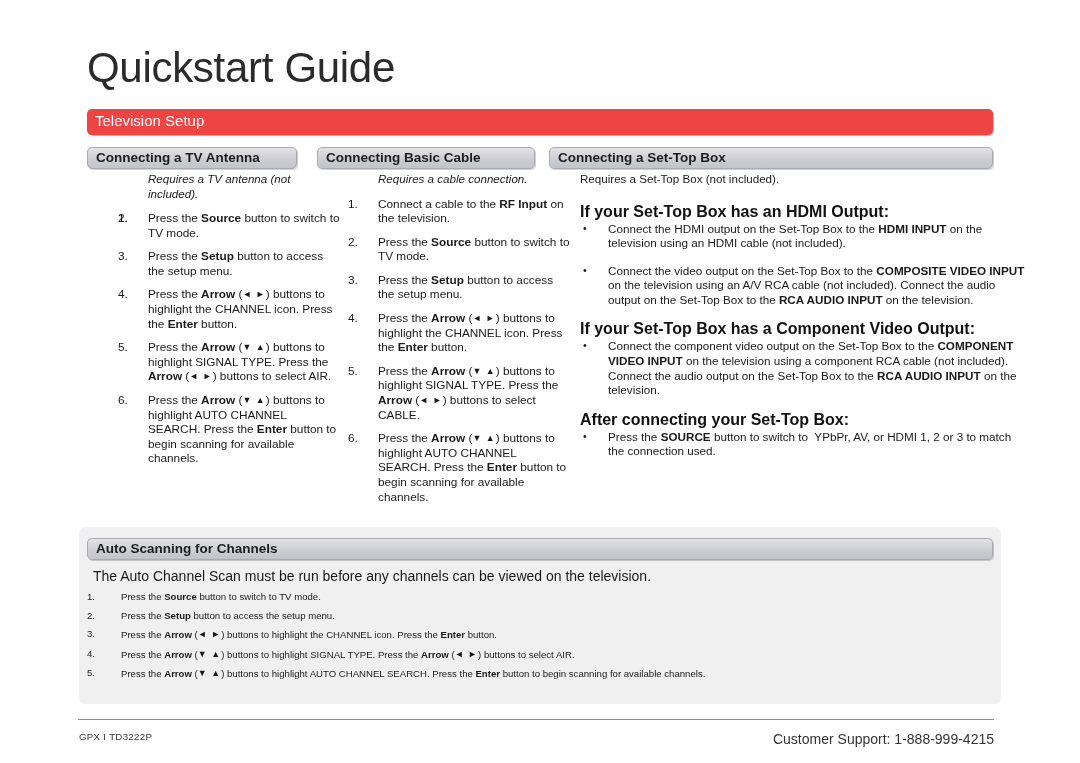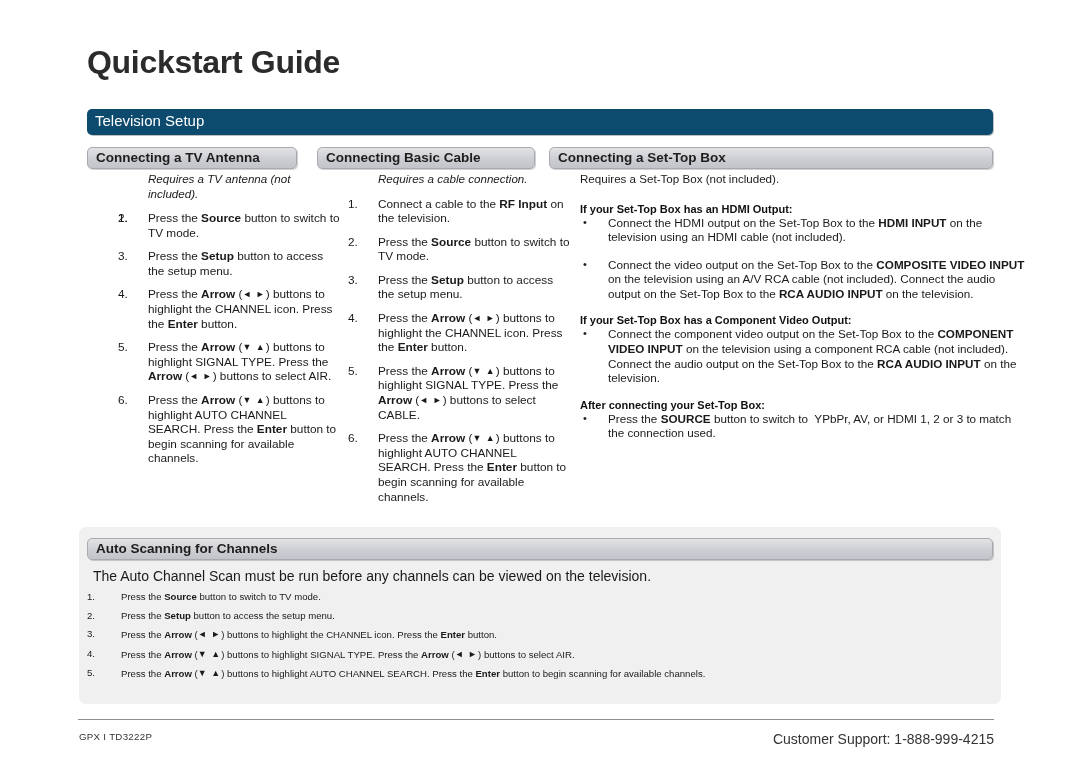--- a/index.html
+++ b/index.html
@@ -10,32 +10,32 @@
     font-family: "Liberation Sans", sans-serif;
     color: #1a1a1a;
     overflow: hidden;
   }
   .page { position: relative; width: 1080px; height: 763px; }
 
   
   .doc-title {
     position: absolute;
     left: 87px; top: 44px;
-    font-size: 32px;
-    font-weight: 700;
+    font-size: 42px;
+    font-weight: 400;
     letter-spacing: -0.3px;
     color: #2b2b2b;
   }
 
   
   .black-bar {
     position: absolute;
     left: 87px; top: 109px;
     width: 906px; height: 26px;
-    background: #0c4a6e;
+    background: #ef4444;
     border-radius: 5px;
     box-shadow: 1px 1px 0 rgba(0,0,0,0.25);
   }
   .black-bar .label {
     position: absolute;
     left: 8px; top: 3px;
     color: #ffffff;
     font-size: 15px;
     font-weight: 400;
   }
@@ -95,21 +95,21 @@
   ol.steps > li .num {
     position: absolute;
     left: 0; top: 0;
     width: 20px;
     text-align: left;
     font-size: 11.8px;
   }
 
   
   .sub-head {
-    font-size: 11px;
+    font-size: 16px;
     font-weight: bold;
     margin: 0 0 1px 0;
     color: #111;
   }
   ul.bullets { list-style: none; margin: 0 0 13px 0; padding: 0; }
   ul.bullets > li {
     position: relative;
     padding-left: 28px;
     font-size: 11.7px;
     line-height: 14.6px;

